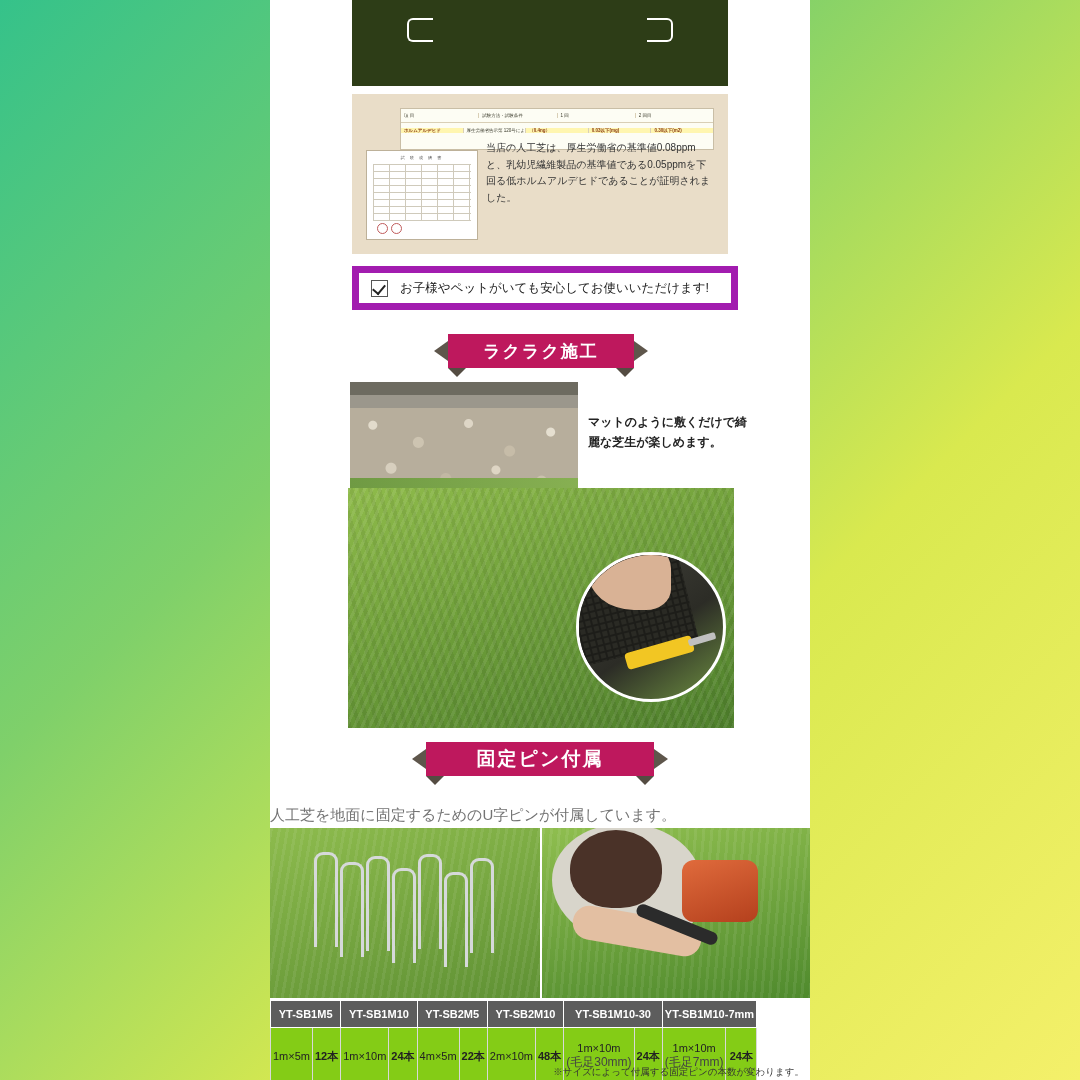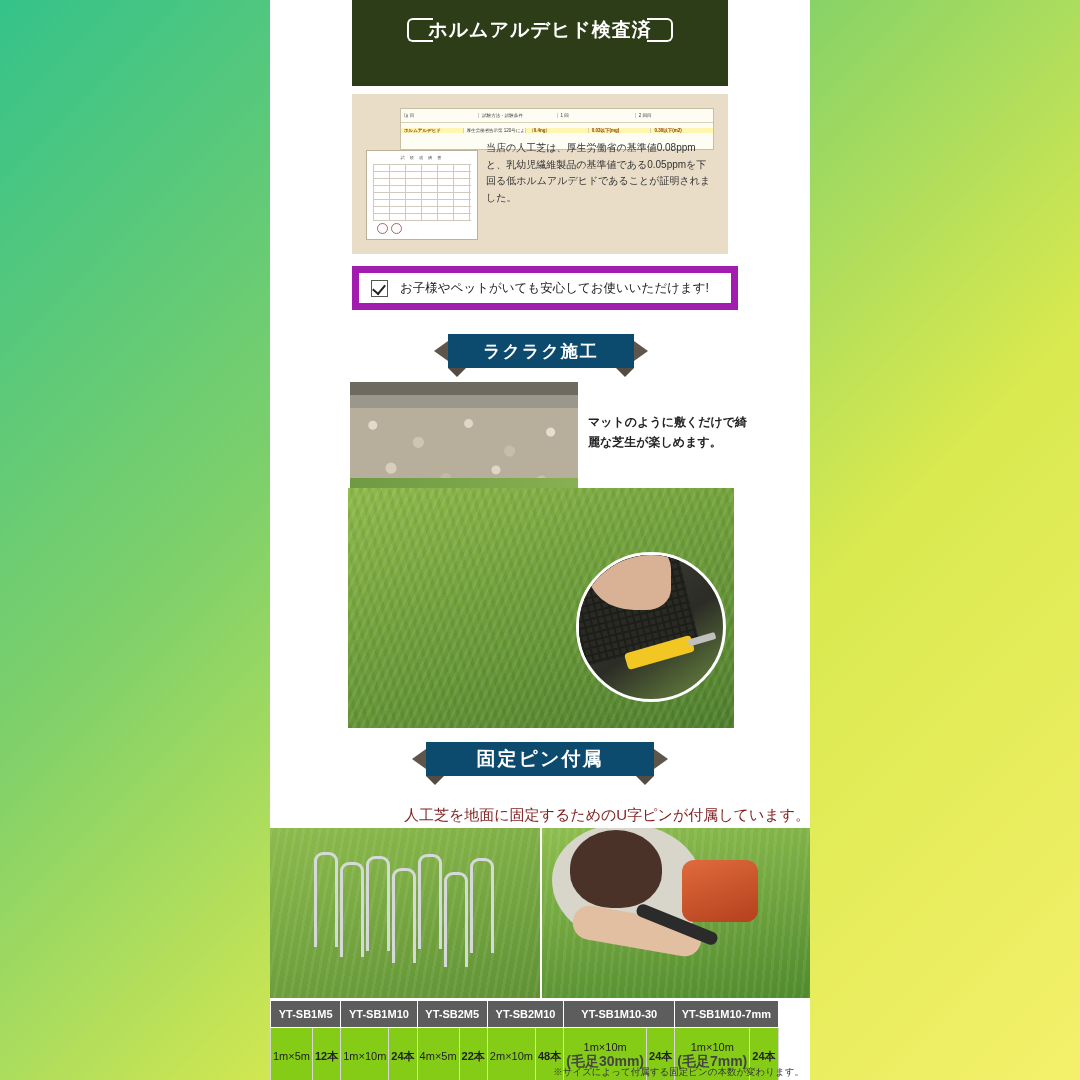--- a/index.html
+++ b/index.html
@@ -88,21 +88,21 @@
     position:relative;flex:none;
   }
   .checkbar .box:after{
     content:"";position:absolute;left:3px;top:1px;width:6px;height:10px;
     border-right:2px solid #222;border-bottom:2px solid #222;transform:rotate(40deg);
   }
   .checkbar .txt{margin-left:12px;font-size:12.5px;color:#222;}
 
   
   .ribbon-gray{
-    position:absolute;height:34px;background:#0c4a6e;
+    position:absolute;height:34px;background:#be185d;
     display:flex;align-items:center;justify-content:center;
     color:#fff;font-size:17px;font-weight:bold;letter-spacing:2px;
   }
   .ribbon-gray:before,.ribbon-gray:after{
     content:"";position:absolute;top:7px;width:0;height:0;
     border-top:10px solid transparent;border-bottom:10px solid transparent;
   }
   .ribbon-gray:before{left:-14px;border-right:14px solid #5e564b;}
   .ribbon-gray:after{right:-14px;border-left:14px solid #5e564b;}
   .ribbon-gray .tail-l,.ribbon-gray .tail-r{
@@ -186,22 +186,22 @@
     position:absolute;left:32%;bottom:26%;width:48%;height:12%;
     background:#f2c623;border-radius:4px;transform:rotate(-16deg);
   }
   #photo-turf .circle .tool:after{
     content:"";position:absolute;right:-34%;top:26%;width:40%;height:40%;
     background:#c0c0c0;border-radius:2px;
   }
 
   
   #pin-text{
-    position:absolute;left:0;right:0;top:806px;text-align:right;
-    font-size:15px;color:#7f1d1d;
+    position:absolute;left:0;right:0;top:806px;text-align:left;
+    font-size:15px;color:#737373;
   }
   #photo-pins{
     left:0px;top:828px;width:270px;height:170px;
     background:
       repeating-linear-gradient(100deg,rgba(255,255,255,.07) 0 3px,transparent 3px 8px),
       linear-gradient(165deg,#8dbb4d,#5f9134);
   }
   #photo-pins .pin{
     position:absolute;width:18px;height:92px;
     border:3px solid #d6d9da;border-bottom:none;border-radius:9px 9px 0 0;
@@ -241,34 +241,33 @@
   }
   .sizetable th{
     background:#5d5d5d;color:#fff;font-weight:bold;
     border:1px solid #ffffff;height:26px;padding:0 2px;white-space:nowrap;
   }
   .sizetable td{
     border:1px solid #d8d8d8;height:32px;text-align:center;
     color:#222;background:#84cc16;padding:12px 2px;white-space:nowrap;
   }
   .sizetable td.qty{font-weight:bold;}
-  .sizetable td .sm{display:block;font-size:14px;color:#444;font-weight:bold;}
+  .sizetable td .sm{display:block;font-size:12px;color:#444;}
   #table-note{
     position:absolute;right:6px;top:1066px;font-size:9.5px;color:#333;
   }
 </style>
 </head>
 <body>
 
 <div class="page">
 
   <div class="ribbon-dark">
     <span class="deco-l"></span>
     <span class="deco-r"></span>
-    <div class="title">ホルムアルデヒド検査済</div>
   </div>
 
   <div class="cert-panel">
     <div class="cert-table">
       <div class="row">
         <div class="cell">項 目</div>
         <div class="cell">試験方法・試験条件</div>
         <div class="cell">1 回</div>
         <div class="cell">2 回目</div>
       </div>

